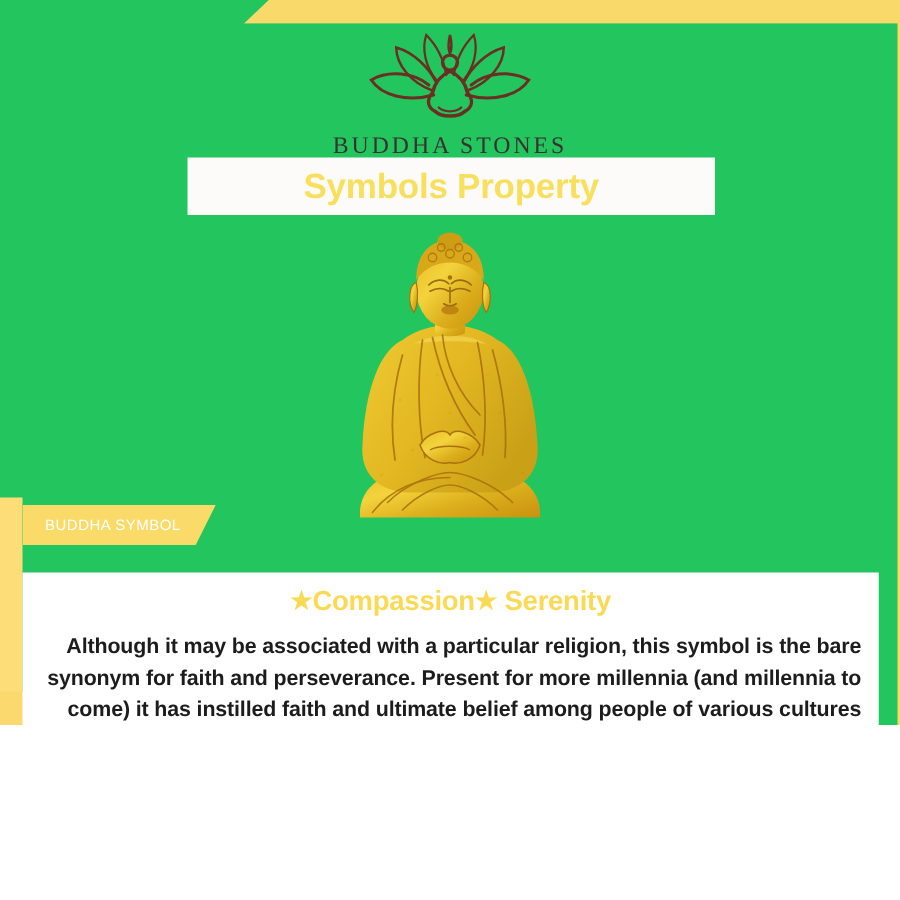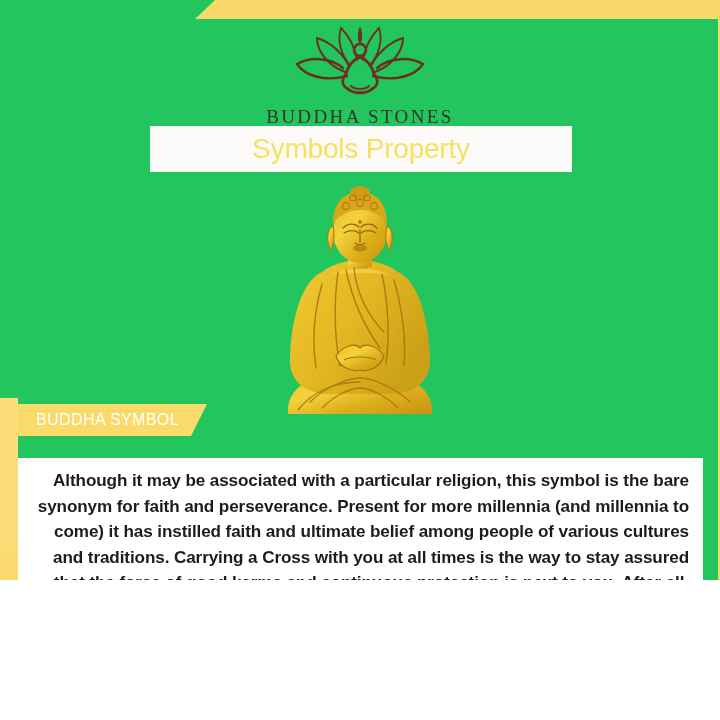--- a/index.html
+++ b/index.html
@@ -90,21 +90,21 @@
     left: 150px;
     width: 422px;
     height: 46px;
     background: #fdfbfa;
     display: flex;
     align-items: center;
     justify-content: center;
   }
   .title-text {
     font-size: 28px;
-    font-weight: normal;
+    font-weight: bold;
     color: #f8df5d;
     letter-spacing: -0.2px;
     font-family: "Liberation Sans", sans-serif;
   }
 
   
   .hero-figure {
     position: absolute;
     top: 180px;
     left: 260px;
@@ -124,21 +124,21 @@
     left: 18px;
     height: 32px;
     padding: 0 28px 0 18px;
     background: #fada68;
     display: flex;
     align-items: center;
     clip-path: polygon(0 0, 100% 0, calc(100% - 16px) 100%, 0 100%);
   }
   .ribbon-text {
     color: #ffffff;
-    font-size: 16px;
+    font-size: 12px;
     letter-spacing: 0.4px;
     font-family: "Liberation Sans", sans-serif;
   }
 
   
   .content-card {
     position: absolute;
     top: 458px;
     left: 18px;
     width: 685px;
@@ -306,16 +306,17 @@
         <circle cx="158" cy="198" r="1.3"></circle>
       </g>
     </svg>
   </div>
 
   <div class="ribbon">
     <span class="ribbon-text">BUDDHA SYMBOL</span>
   </div>
 
   <div class="content-card">
+    <div class="subtitle-row"><span class="star">★</span><span>Compassion</span><span class="star">★</span> <span>Serenity</span></div>
     <p class="body-copy">Although it may be associated with a particular religion, this symbol is the bare synonym for faith and perseverance. Present for more millennia (and millennia to come) it has instilled faith and ultimate belief among people of various cultures and traditions. Carrying a Cross with you at all times is the way to stay assured that the force of good karma and continuous protection is next to you. After all, belief is not just hoping things will get better, it is a mindset to be learned and maintained. That gets easier with a Cross symbol to look at.</p>
   </div>
 
 </div>
 
 </body></html>

